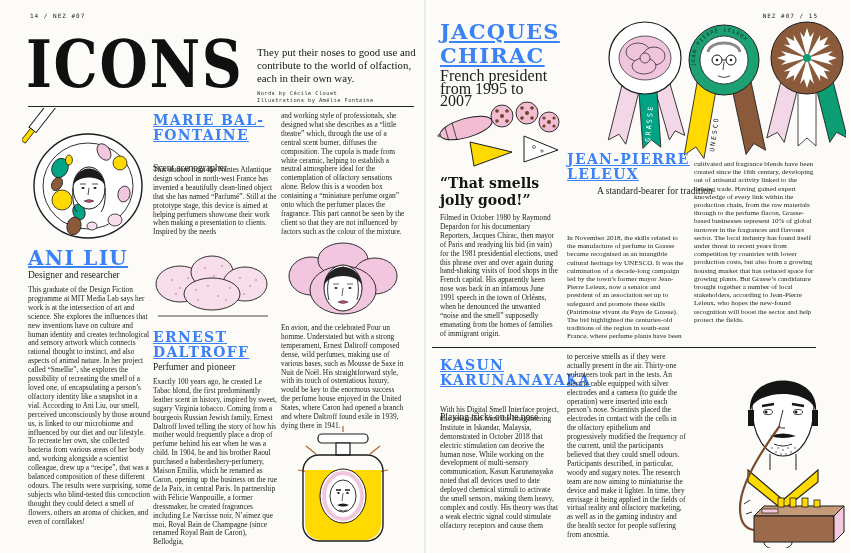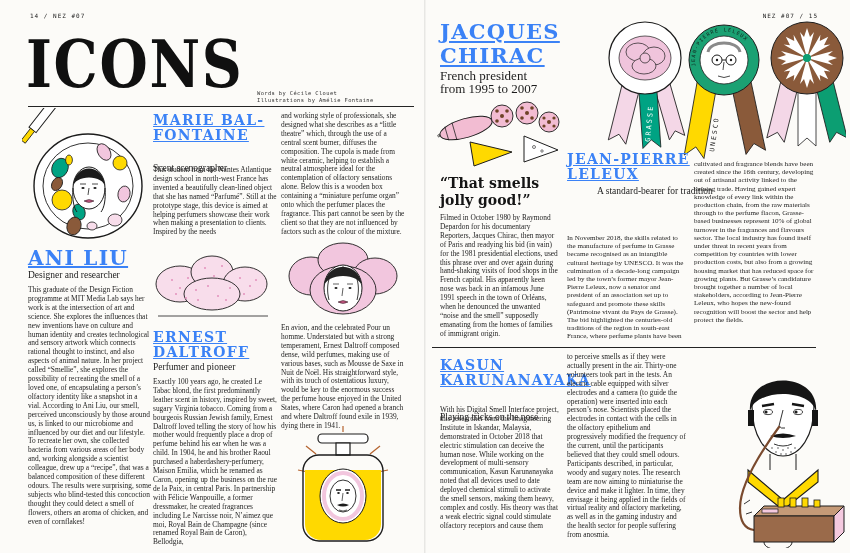--- a/index.html
+++ b/index.html
@@ -23,20 +23,21 @@
 </style>
 </head>
 <body>
 
 <div class="spread">
 
   <div class="abs folio" style="left:30px;top:12px;">14 / NEZ #07</div>
   <div class="abs folio" style="left:690px;top:12px;width:128px;text-align:right;">NEZ #07 / 15</div>
 
   <div class="abs masthead-title" style="left:26px;top:34px;">ICONS</div>
+  <div class="abs intro" style="left:257px;top:46px;width:160px;">They put their noses to good use and contribute to the world of olfaction, each in their own way.</div>
   <div class="abs byline" style="left:257px;top:90px;">Words by Cécile Clouet</div>
   <div class="abs byline" style="left:257px;top:97px;">Illustrations by Amélie Fontaine</div>
   <div class="abs rule" style="left:28px;top:106px;width:386px;"></div>
 
   <svg class="abs" style="left:22px;top:108px;" width="126" height="136" viewBox="0 0 126 136">
     <ellipse cx="66" cy="78" rx="54" ry="52" fill="#fff" stroke="#1c1c1c" stroke-width="1.4"></ellipse>
     <ellipse cx="66" cy="78" rx="45" ry="43" fill="#fff" stroke="#1c1c1c" stroke-width="0.9"></ellipse>
     <g stroke="#1c1c1c" stroke-width="0.8">
       <ellipse cx="38" cy="60" rx="8" ry="10" fill="#00A383" transform="rotate(24 38 60)"></ellipse>
       <ellipse cx="57" cy="104" rx="6" ry="8" fill="#00A383" transform="rotate(-18 57 104)"></ellipse>
@@ -148,21 +149,21 @@
       <path d="M44,64 L49,64 M53,64 L58,64" stroke="#1c1c1c" stroke-width="1.4"></path>
       <ellipse cx="46.5" cy="67" rx="1.3" ry="1" fill="#1c1c1c"></ellipse>
       <ellipse cx="55.5" cy="67" rx="1.3" ry="1" fill="#1c1c1c"></ellipse>
       <path d="M51,67 L50,75" stroke="#1c1c1c" stroke-width="0.7"></path>
       <path d="M45,79 Q51,76 57,79 Q51,82 45,79 Z" fill="#1c1c1c"></path>
       <path d="M47,84 Q51,86 55,84" stroke="#1c1c1c" stroke-width="0.7" fill="none"></path>
     </g>
   </svg>
 
   <div class="abs h-name h-xl" style="left:440px;top:20px;width:120px;">JACQUES CHIRAC</div>
-  <div class="abs h-role" style="left:440px;top:70px;width:112px;font-size:13px;line-height:12.5px;">French president from 1995 to 2007</div>
+  <div class="abs h-role" style="left:440px;top:70px;width:112px;font-size:16px;line-height:12.5px;">French president from 1995 to 2007</div>
 
   <svg class="abs" style="left:436px;top:94px;" width="124" height="76" viewBox="0 0 124 76">
     <g transform="rotate(-16 30 34)">
       <ellipse cx="30" cy="34" rx="27" ry="9.5" fill="#F2BCD2" stroke="#1c1c1c" stroke-width="1"></ellipse>
       <path d="M3,34 C0,30 0,38 3,34 M10,27 L10,41 M18,25 L18,43" stroke="#1c1c1c" stroke-width="0.7" fill="none"></path>
     </g>
     <g>
       <g stroke="#1c1c1c" stroke-width="0.9" fill="#F2BCD2">
         <circle cx="66" cy="22" r="11"></circle>
           <circle cx="91" cy="19" r="11"></circle>

